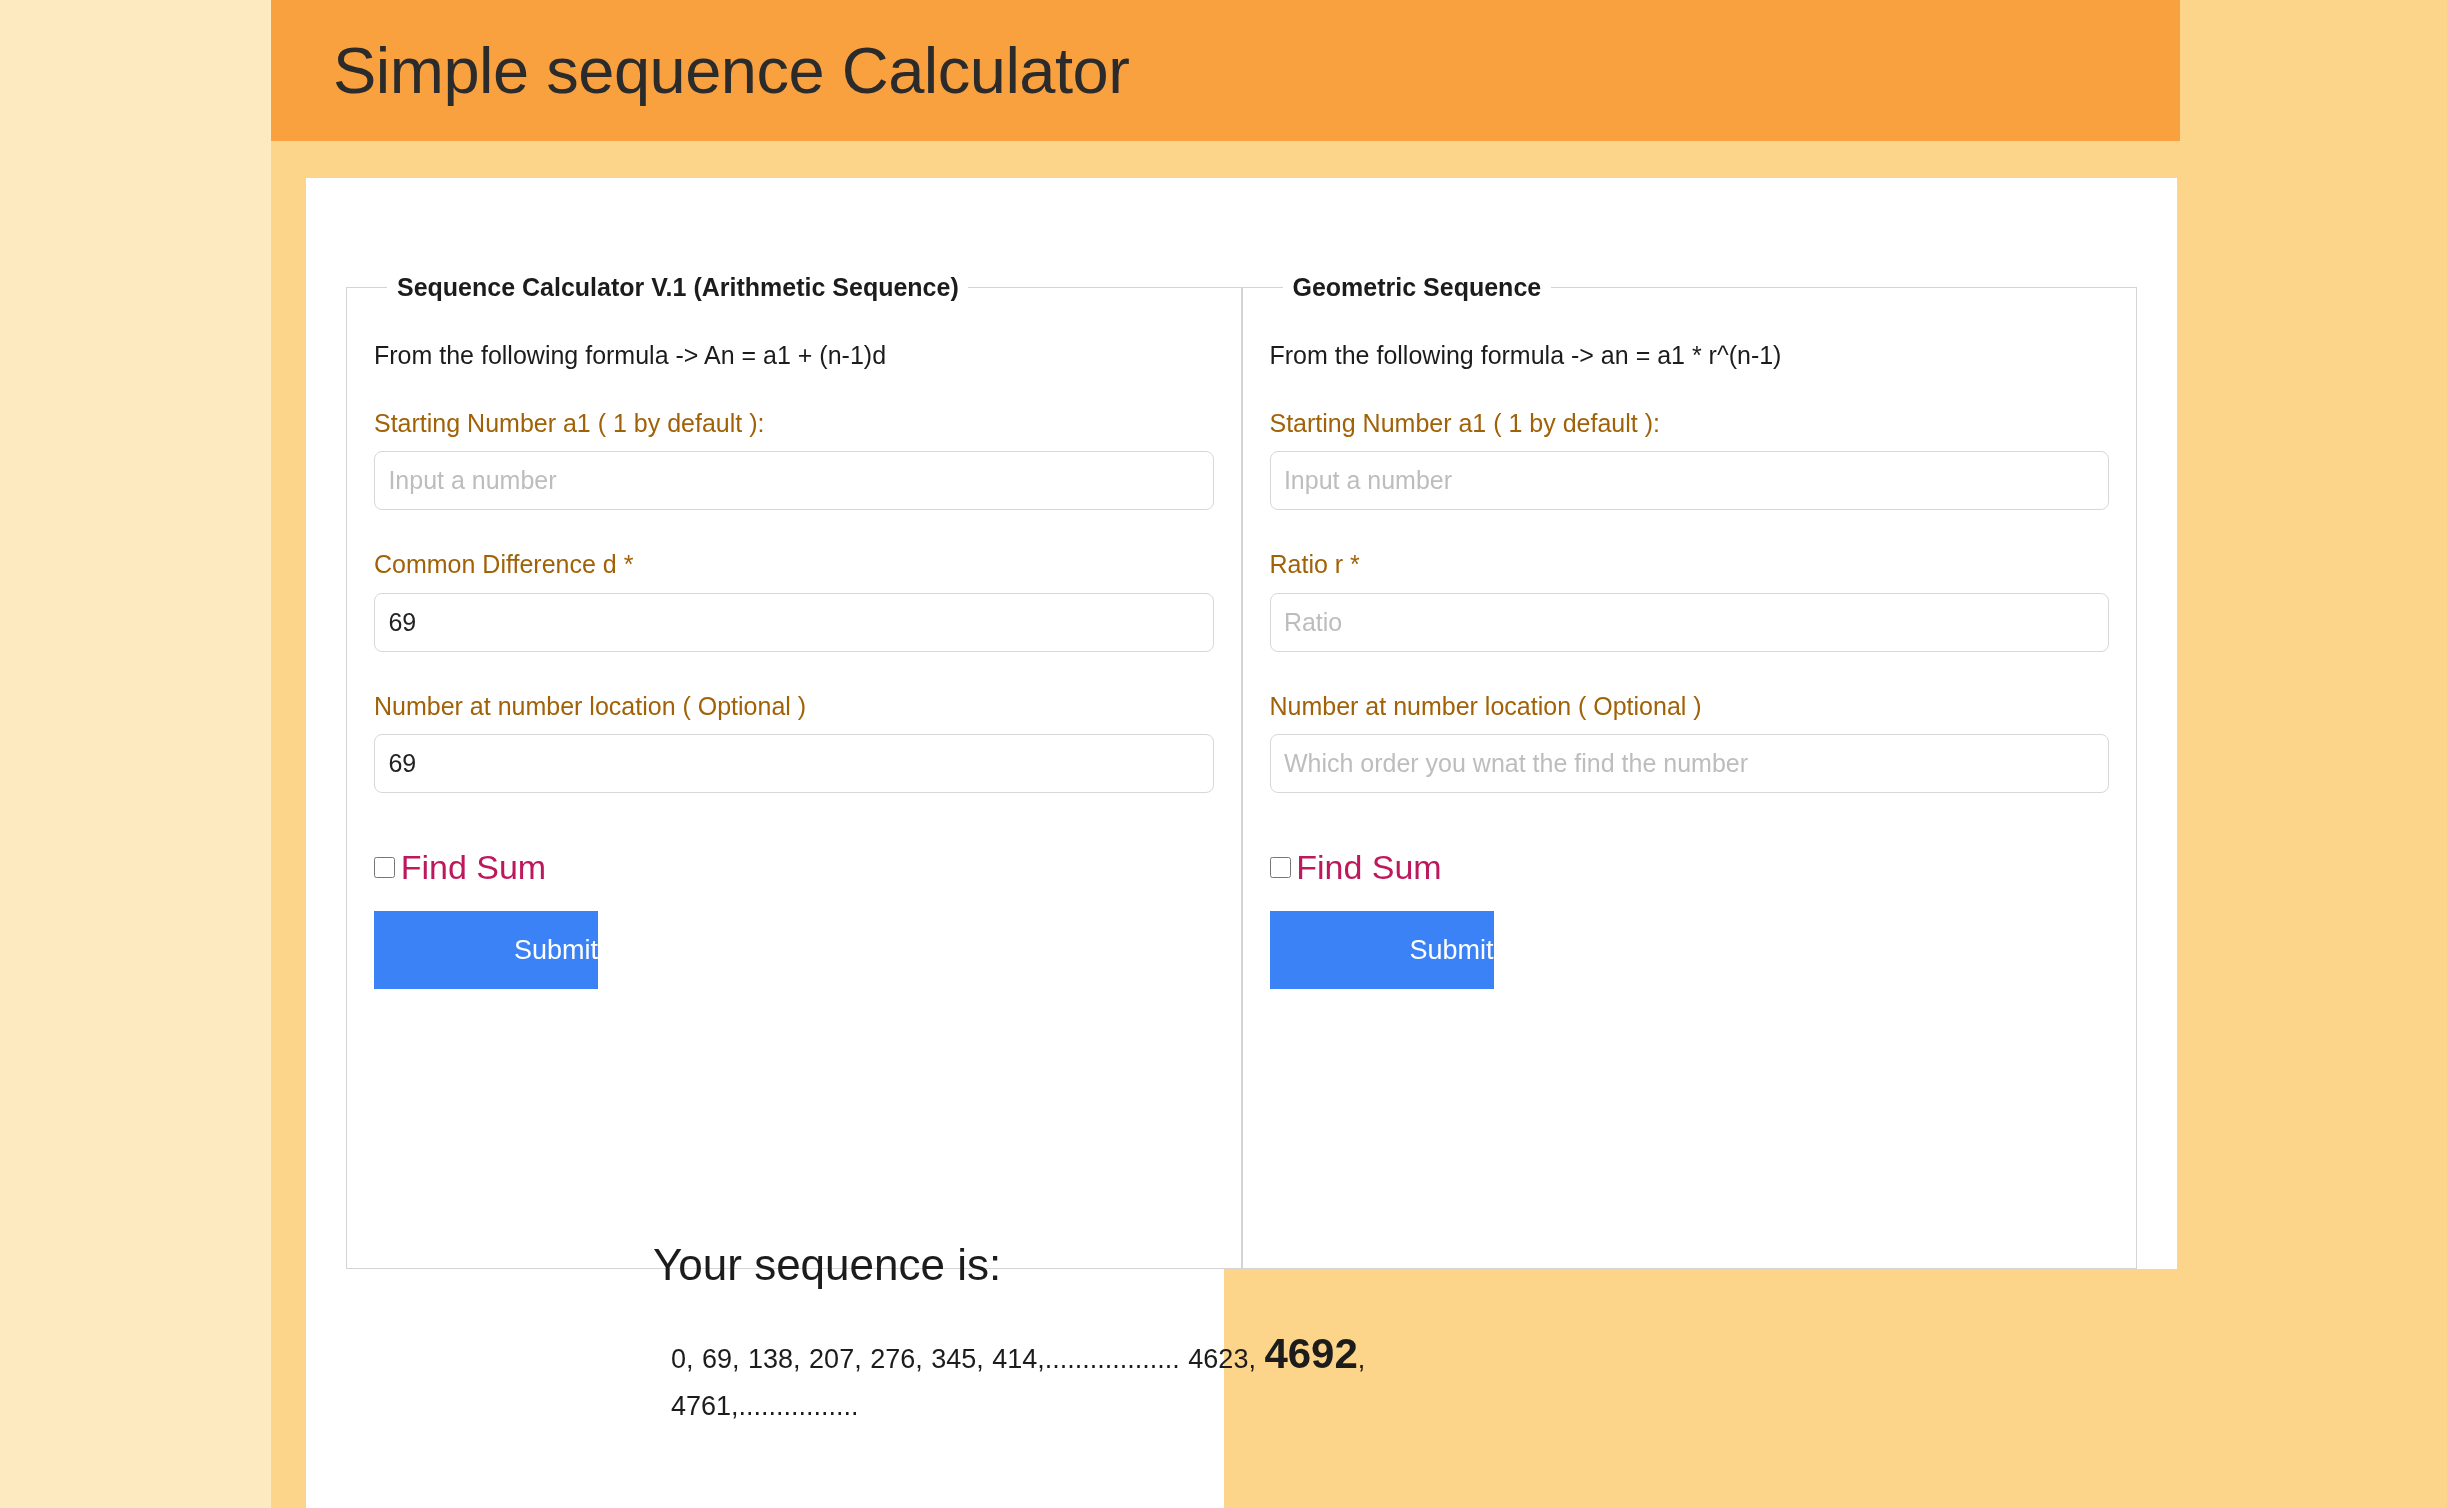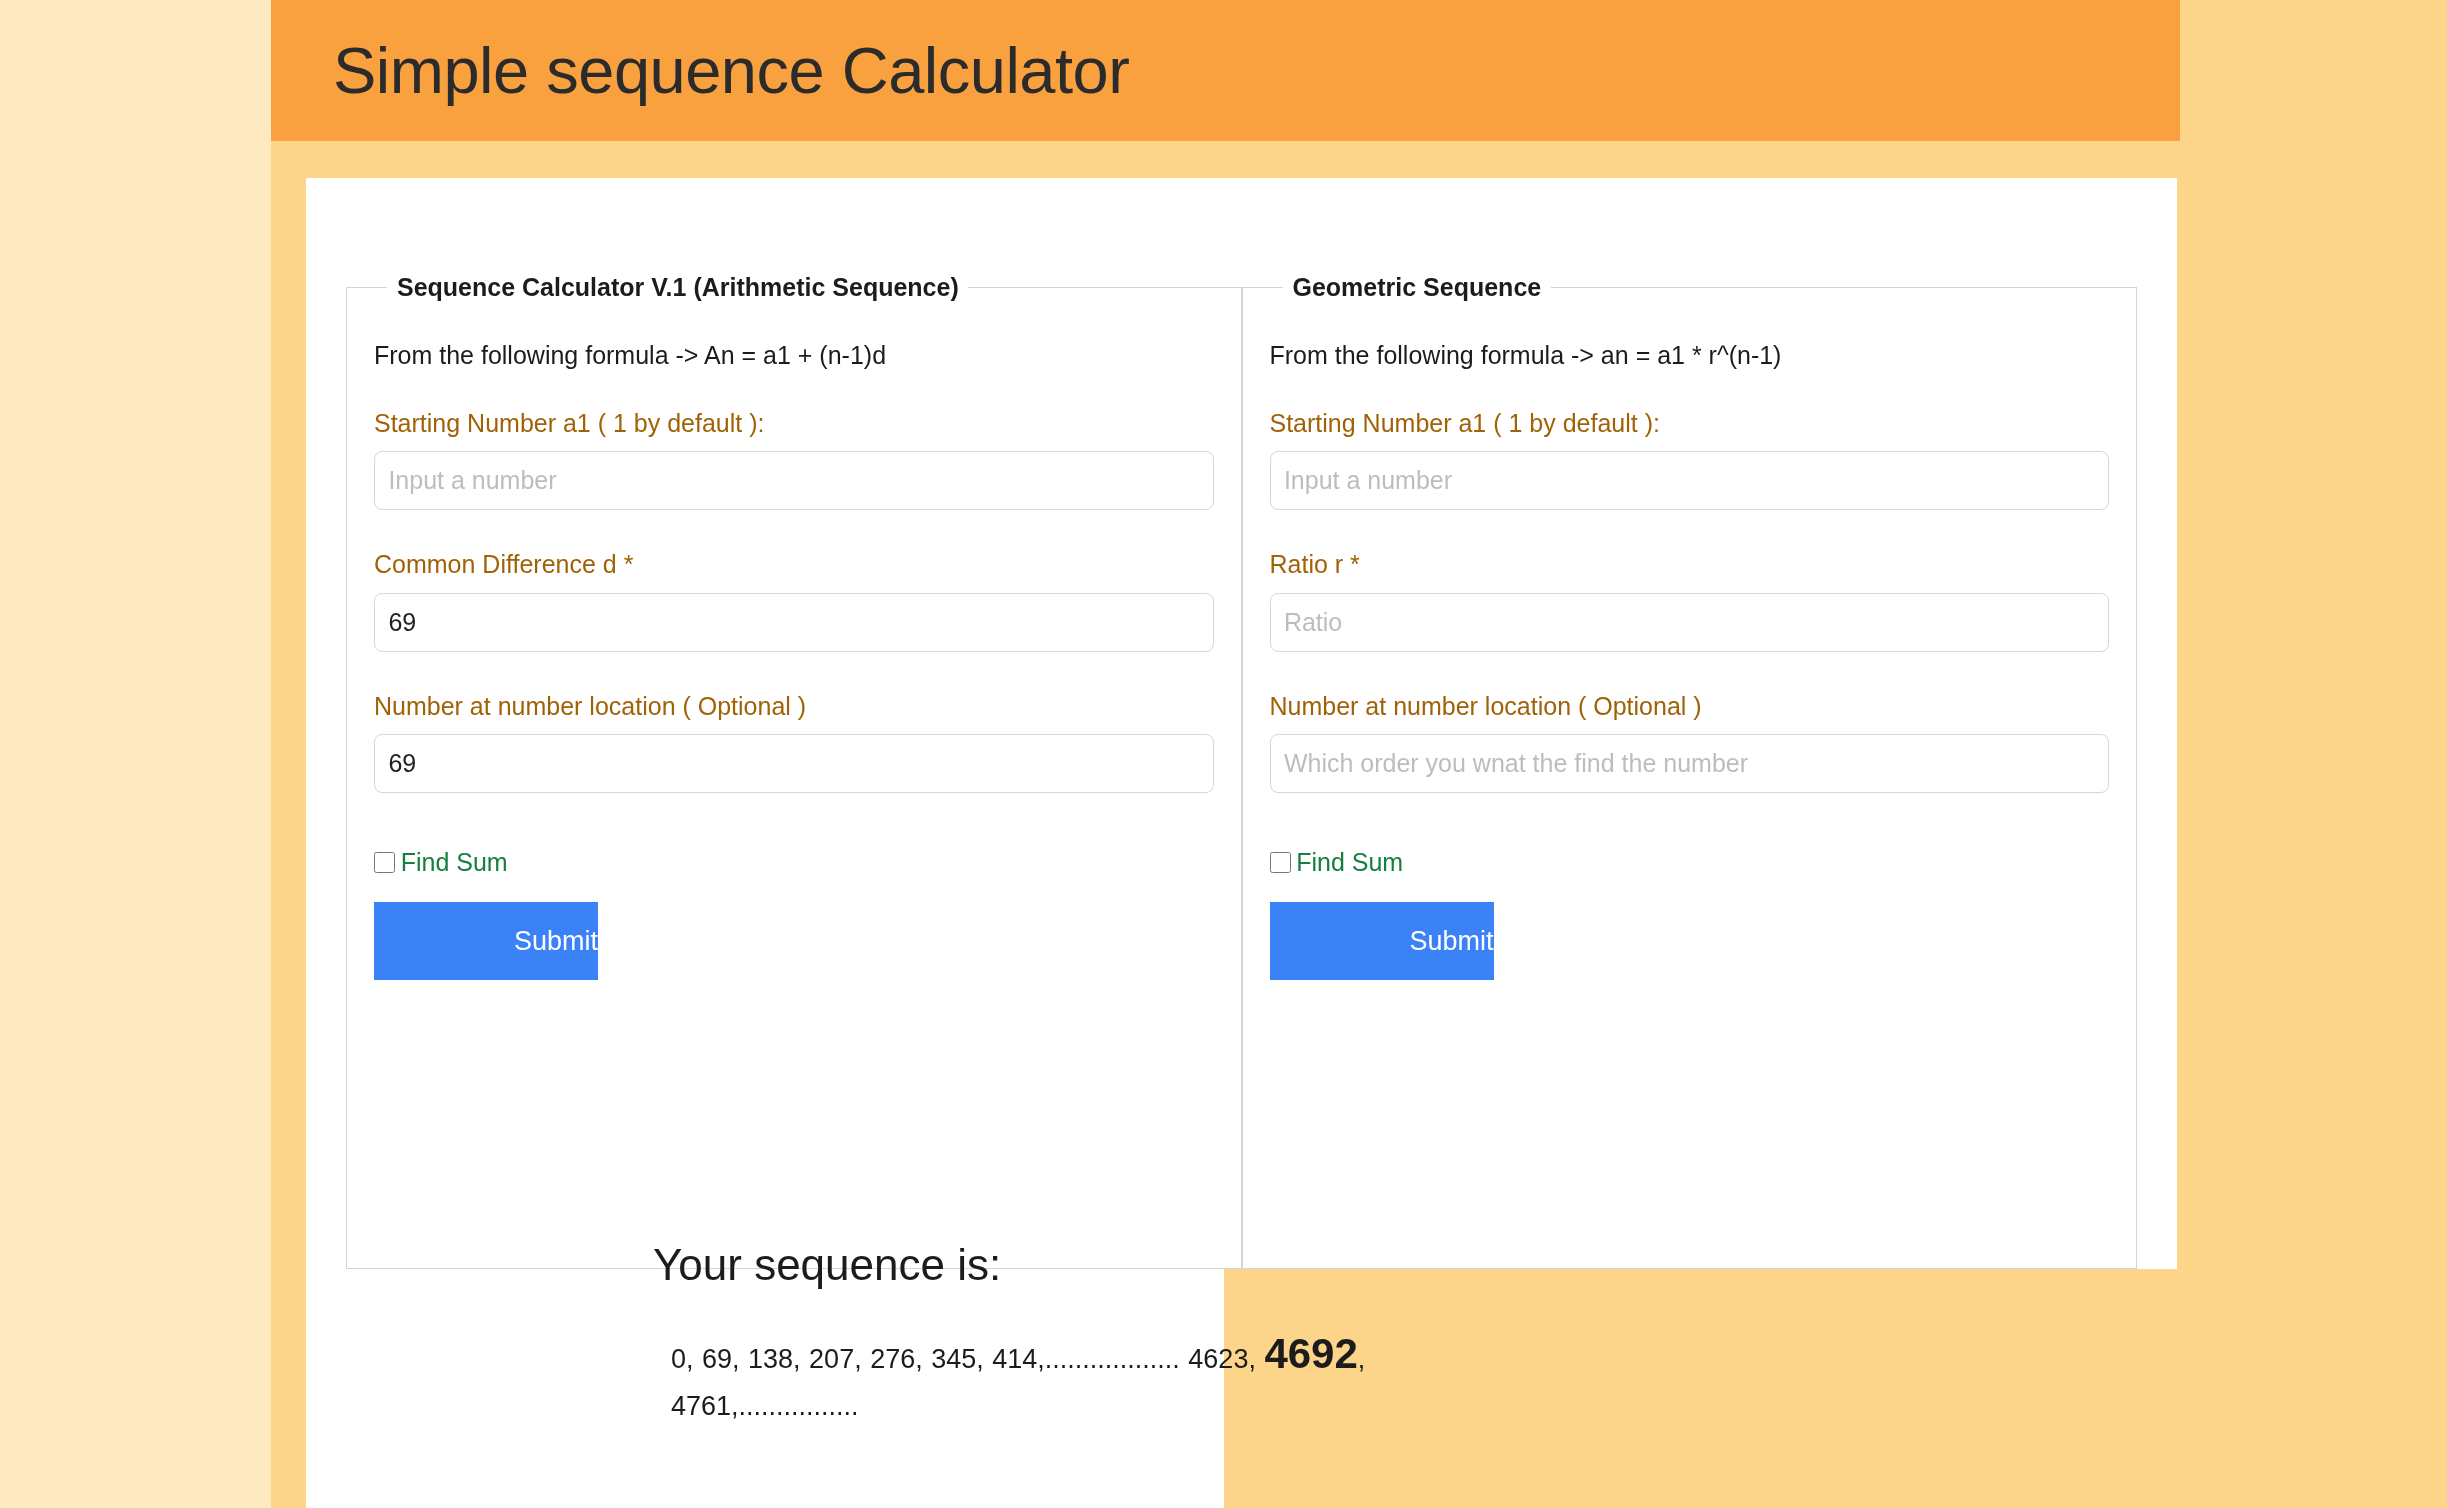--- a/index.html
+++ b/index.html
@@ -136,22 +136,22 @@
     align-items: center;
     margin-top: 57px;
   }
   .checkbox-row input[type="checkbox"] {
     width: 21px;
     height: 21px;
     margin: 0 5.7px 0 0;
     accent-color: #555;
   }
   .checkbox-row label {
-    font-size: 25px;
-    color: #15803d;
+    font-size: 34px;
+    color: #be185d;
     line-height: 1;
   }
 
   button.submit-btn {
     display: block;
     margin-top: 27px;
     width: 224px;
     height: 78px;
     background: #3b82f6;
     color: #ffffff;

